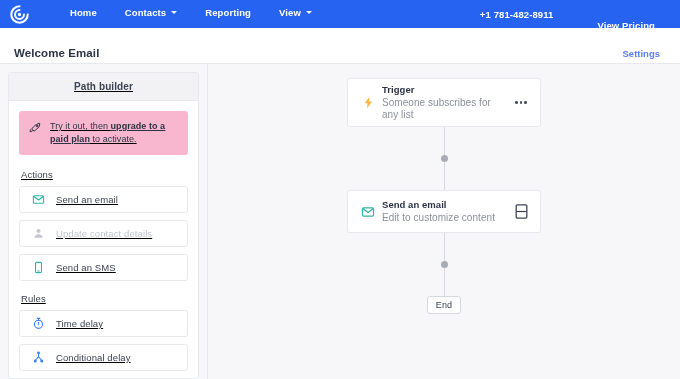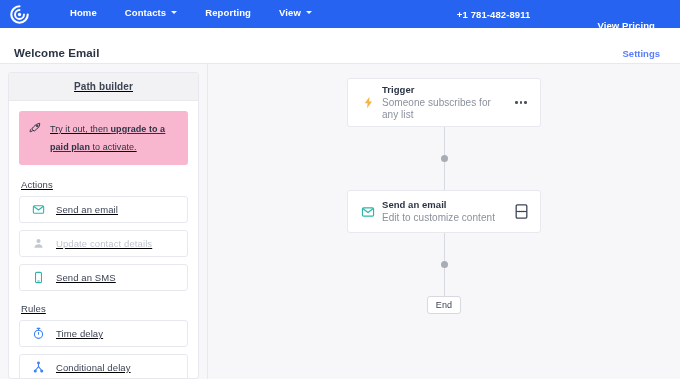--- a/index.html
+++ b/index.html
@@ -61,21 +61,20 @@
     border-right: 3.2px solid transparent;
     border-top: 3.8px solid #ffffff;
     opacity: 0.95;
     margin-top: 1px;
   }
   .nav-right {
     margin-left: auto;
     display: flex;
     align-items: center;
     height: 28px;
-    gap: 23px;
   }
   .nav-right .nav-item { font-weight: 700; }
   .nav-phone { padding-right: 30px; }
   .nav-pricing { padding-right: 25px; margin-top: 22px; }
 
   
   .subheader {
     height: 36px;
     background: #ffffff;
     border-bottom: 1px solid #E7E9EE;
@@ -147,21 +146,21 @@
     gap: 7px;
     margin-bottom: 14px;
   }
   .rocket-icon {
     flex: 0 0 16px;
     margin-top: 1px;
     display: flex; align-items: center; justify-content: center;
   }
   .upgrade-text {
     font-size: 9px;
-    line-height: 18px;
+    line-height: 13px;
     color: #2B3445;
     letter-spacing: 0.05px;
   }
   .upgrade-text a {
     color: #2B3445;
     text-decoration: underline;
     font-weight: 700;
     cursor: pointer;
   }
 

